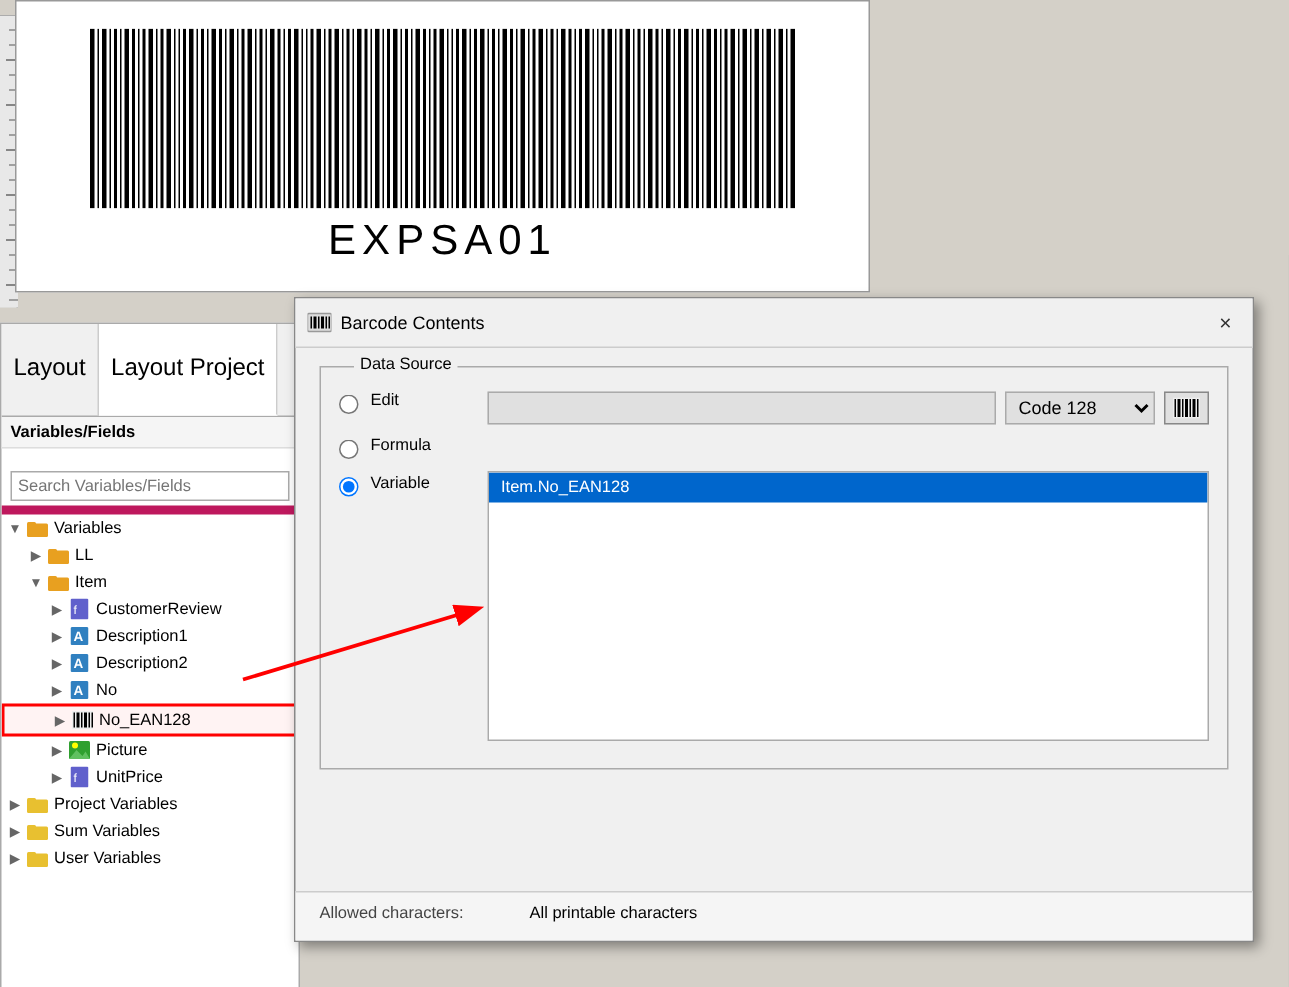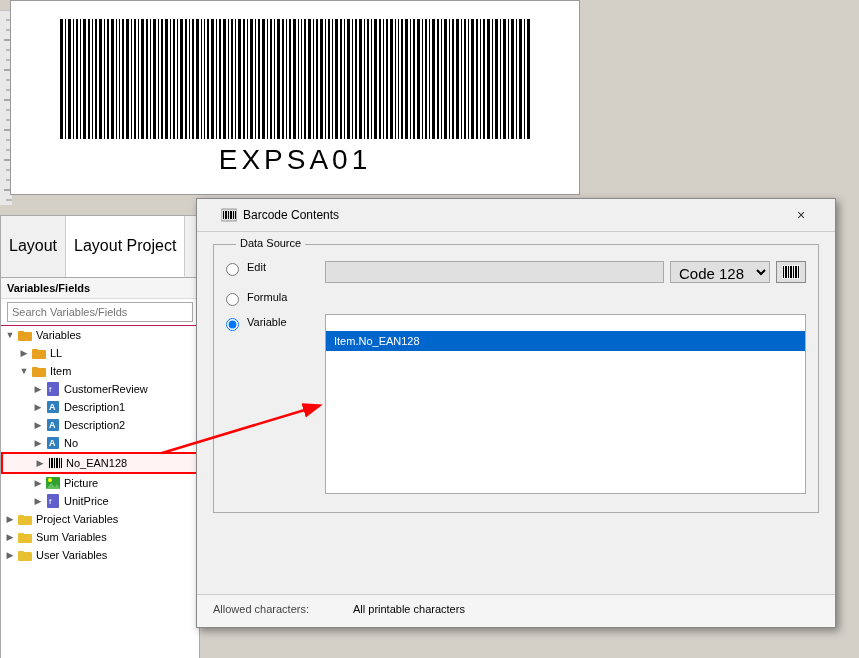--- a/index.html
+++ b/index.html
@@ -98,21 +98,22 @@
     .panel-header {
       padding: 4px 6px;
       font-size: 11px;
       font-weight: bold;
       background: #f5f5f5;
       border-bottom: 1px solid #ddd;
     }
 
     .search-box {
       padding: 3px 6px;
-      border-bottom: 1px solid #be185d;
+      border-bottom: 6px solid #be185d;
+      margin-top: 12px;
     }
 
     .search-box input {
       width: 100%;
       height: 20px;
       font-size: 11px;
       border: 1px solid #aaa;
       padding: 2px 4px;
     }
 
@@ -173,21 +174,21 @@
       box-shadow: 3px 3px 8px rgba(0,0,0,0.4);
       display: flex;
       flex-direction: column;
     }
 
     .dialog-titlebar {
       display: flex;
       align-items: center;
       justify-content: space-between;
       background: #f0f0f0;
-      padding: 6px 24px;
+      padding: 6px 8px;
       border-bottom: 1px solid #ccc;
       user-select: none;
     }
 
     .dialog-title {
       font-size: 12px;
       font-weight: normal;
       display: flex;
       align-items: center;
       gap: 6px;
@@ -242,21 +243,21 @@
       border: 1px solid #aaa;
       background: #e0e0e0;
       font-size: 11px;
       padding: 2px 4px;
     }
 
     .combo-select {
       height: 22px;
       border: 1px solid #aaa;
       background: #e0e0e0;
-      font-size: 15px;
+      font-size: 12px;
       padding: 2px 4px;
       width: 100px;
     }
 
     .barcode-btn {
       width: 30px;
       height: 22px;
       border: 1px solid #888;
       background: #e0e0e0;
       cursor: pointer;
@@ -285,21 +286,20 @@
 
     .variable-list-item {
       padding: 4px 8px;
       font-size: 11px;
       cursor: pointer;
     }
 
     .variable-list-item.selected {
       background: #0066cc;
       color: white;
-      margin-top: 16px;
     }
 
     .dialog-footer {
       padding: 8px 16px;
       border-top: 1px solid #ccc;
       background: #f5f5f5;
     }
 
     .footer-row {
       display: flex;

